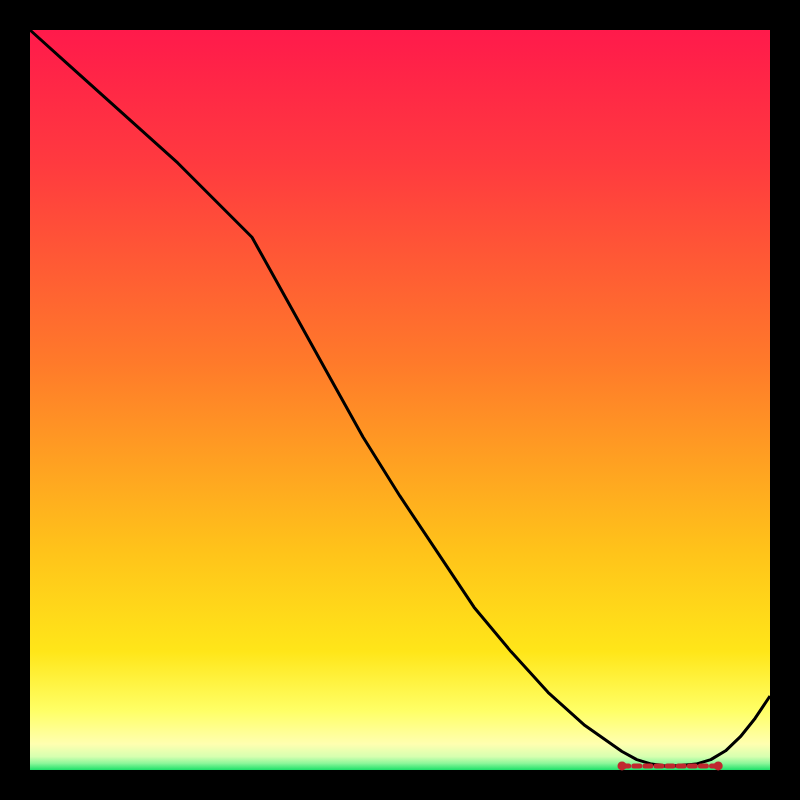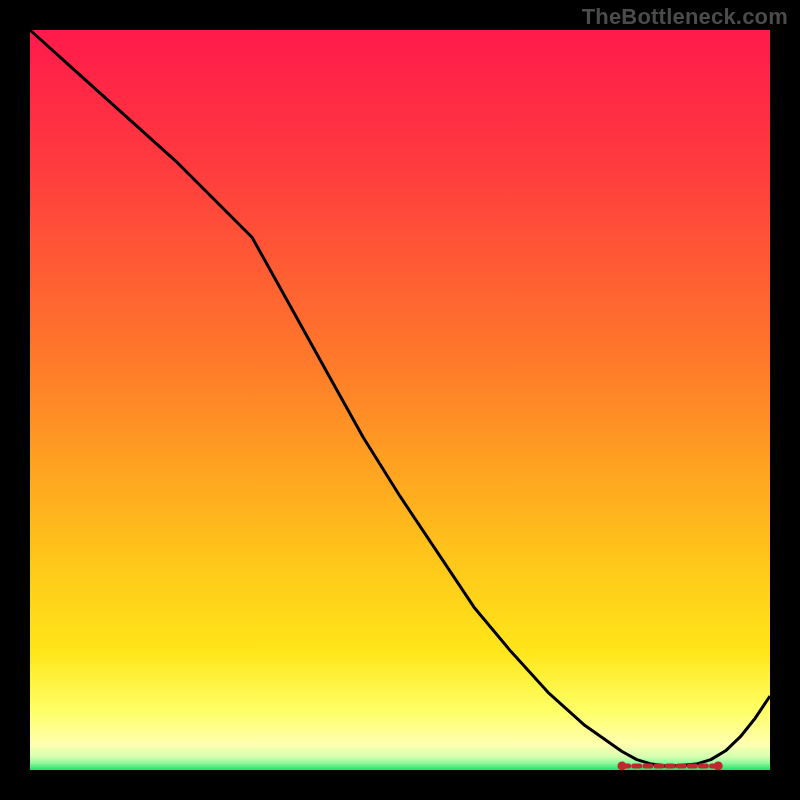--- a/index.html
+++ b/index.html
@@ -70,21 +70,20 @@
   }
   .optimal-dot {
     fill: #c0282f;
   }
 </style>
 </head>
 <body>
 
 <div class="frame">
 
-  <div class="watermark">TheBottleneck.com</div>
 
   <div class="plot" id="plot" style="--c0: #ff1a4b; --c1: #ff3a3f; --c2: #ff7a2a; --c3: #ffc21a; --c4: #ffe619; --c5: #ffff66; --c6: #ffffb0; --c7: #d6ffb0; --c8: #8cf79a; --c9: #1ee06a;">
     <svg class="overlay" viewBox="0 0 740 740" preserveAspectRatio="none">
       <path id="curve" class="curve" d="M0.0 0.0 L37.0 33.3 L74.0 66.6 L111.0 99.9 L148.0 133.2 L185.0 170.2 L222.0 207.2 L259.0 273.8 L296.0 340.4 L333.0 407.0 L370.0 466.2 L407.0 521.7 L444.0 577.2 L481.0 621.6 L518.0 662.3 L555.0 695.6 L592.0 721.5 L606.8 729.6 L621.6 734.1 L636.4 736.3 L651.2 735.6 L666.0 734.1 L680.8 729.6 L695.6 720.8 L710.4 706.7 L725.2 688.2 L740.0 666.0"></path>
       <g id="optimal">
           <circle cx="592" cy="735.93" r="4.5" class="optimal-dot"></circle>
           <circle cx="688.2" cy="735.93" r="4.5" class="optimal-dot"></circle>
           <line x1="592.7" x2="598.7" y1="735.93" y2="735.93" class="optimal-band"></line>
           <line x1="603.8" x2="609.8" y1="735.93" y2="735.93" class="optimal-band"></line>
           <line x1="614.9" x2="620.9" y1="735.93" y2="735.93" class="optimal-band"></line>

